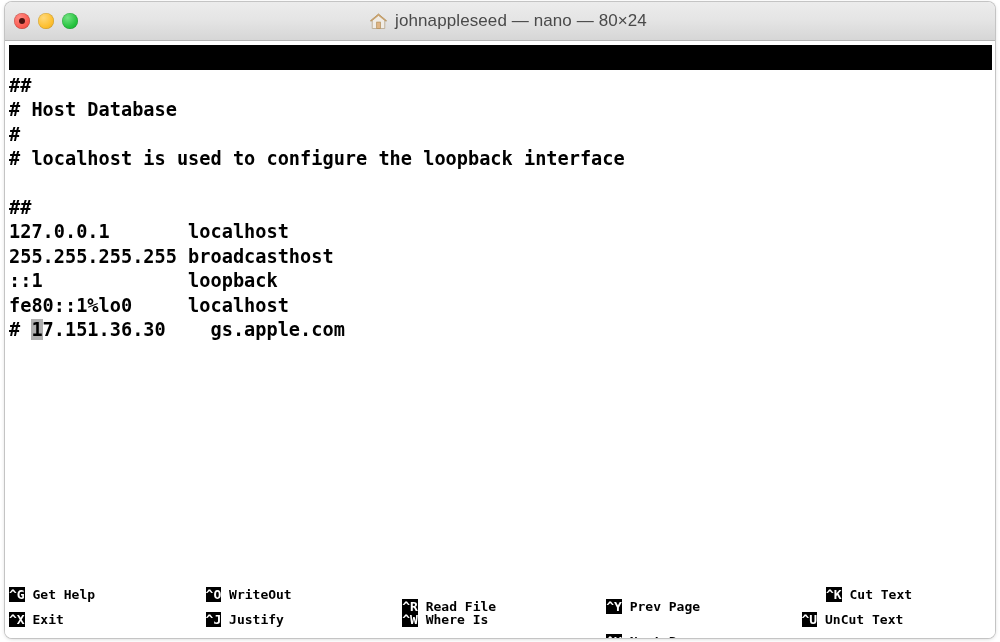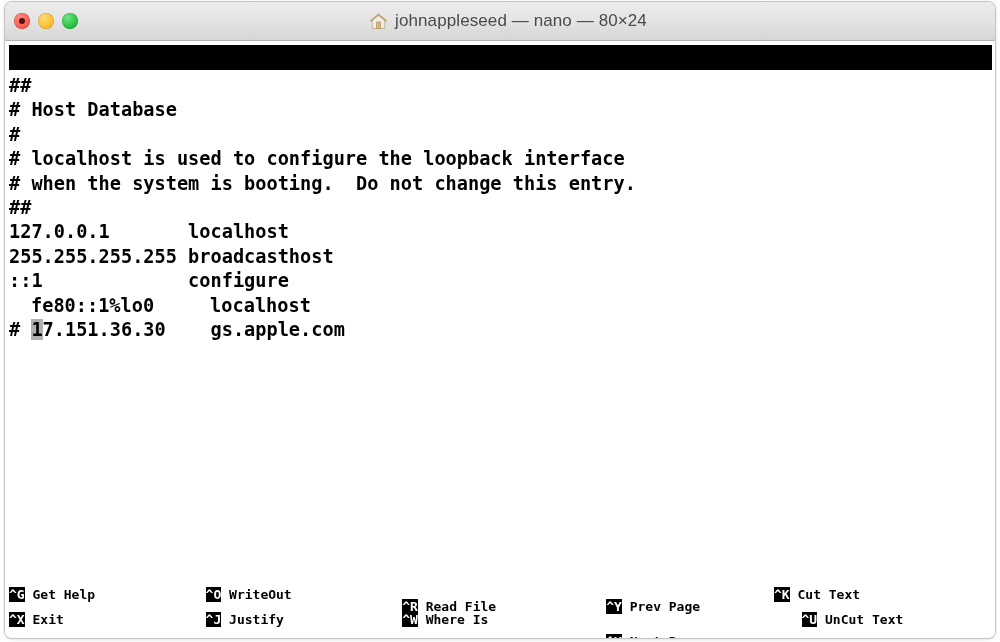--- a/index.html
+++ b/index.html
@@ -200,36 +200,35 @@
       
       
       
     </div>
 
     <div id="buffer">
         <div class="buf-row" style="top: 0px;">##</div>
         <div class="buf-row" style="top: 24.4px;"># Host Database</div>
         <div class="buf-row" style="top: 48.8px;">#</div>
         <div class="buf-row" style="top: 73.2px;"># localhost is used to configure the loopback interface</div>
-        <div class="buf-row" style="top: 97.6px;"># when the system is booting.  Do not change this entry.</div>
         <div class="buf-row" style="top: 122px;">##</div>
         <div class="buf-row" style="top: 146.4px;">127.0.0.1       localhost</div>
         <div class="buf-row" style="top: 170.8px; text-align: center;">255.255.255.255 broadcasthost</div>
-        <div class="buf-row" style="top: 195.2px;">::1             configure</div>
-        <div class="buf-row" style="top: 219.6px; margin-left: 22px;">fe80::1%lo0     localhost</div>
+        <div class="buf-row" style="top: 195.2px;">::1             loopback</div>
+        <div class="buf-row" style="top: 219.6px;">fe80::1%lo0     localhost</div>
         <div class="buf-row" style="top: 244px;"># <span class="cursor-cell">1</span>7.151.36.30    gs.apple.com</div>
       </div>
 
     <div id="shortcuts">
       <div class="sc-row" id="sc-row1">
           <div class="sc-item" style="left: 0px;"><span class="sc-key">^G</span><span class="sc-label"> Get Help</span></div>
           <div class="sc-item" style="left: 196.6px;"><span class="sc-key">^O</span><span class="sc-label"> WriteOut</span></div>
           <div class="sc-item" style="left: 393.2px; margin-top: 12px;"><span class="sc-key">^R</span><span class="sc-label"> Read File</span></div>
           <div class="sc-item" style="left: 597.173px; margin-top: 12px;"><span class="sc-key">^Y</span><span class="sc-label"> Prev Page</span></div>
-          <div class="sc-item" style="left: 749px; padding-left: 16px;"><span class="sc-key">^K</span><span class="sc-label"> Cut Text</span></div>
+          <div class="sc-item" style="left: 801px; padding-left: 16px;"><span class="sc-key">^K</span><span class="sc-label"> Cut Text</span></div>
         </div>
       <div class="sc-row" id="sc-row2" style="top:25px">
           <div class="sc-item" style="left: 0px;"><span class="sc-key">^X</span><span class="sc-label"> Exit</span></div>
           <div class="sc-item" style="left: 196.6px;"><span class="sc-key">^J</span><span class="sc-label"> Justify</span></div>
           <div class="sc-item" style="left: 393.2px;"><span class="sc-key">^W</span><span class="sc-label"> Where Is</span></div>
           <div class="sc-item" style="left: 597.173px; margin-top: 22px;"><span class="sc-key">^V</span><span class="sc-label"> Next Page</span></div>
           <div class="sc-item" style="left: 792.544px;"><span class="sc-key">^U</span><span class="sc-label"> UnCut Text</span></div>
         </div>
     </div>
 

